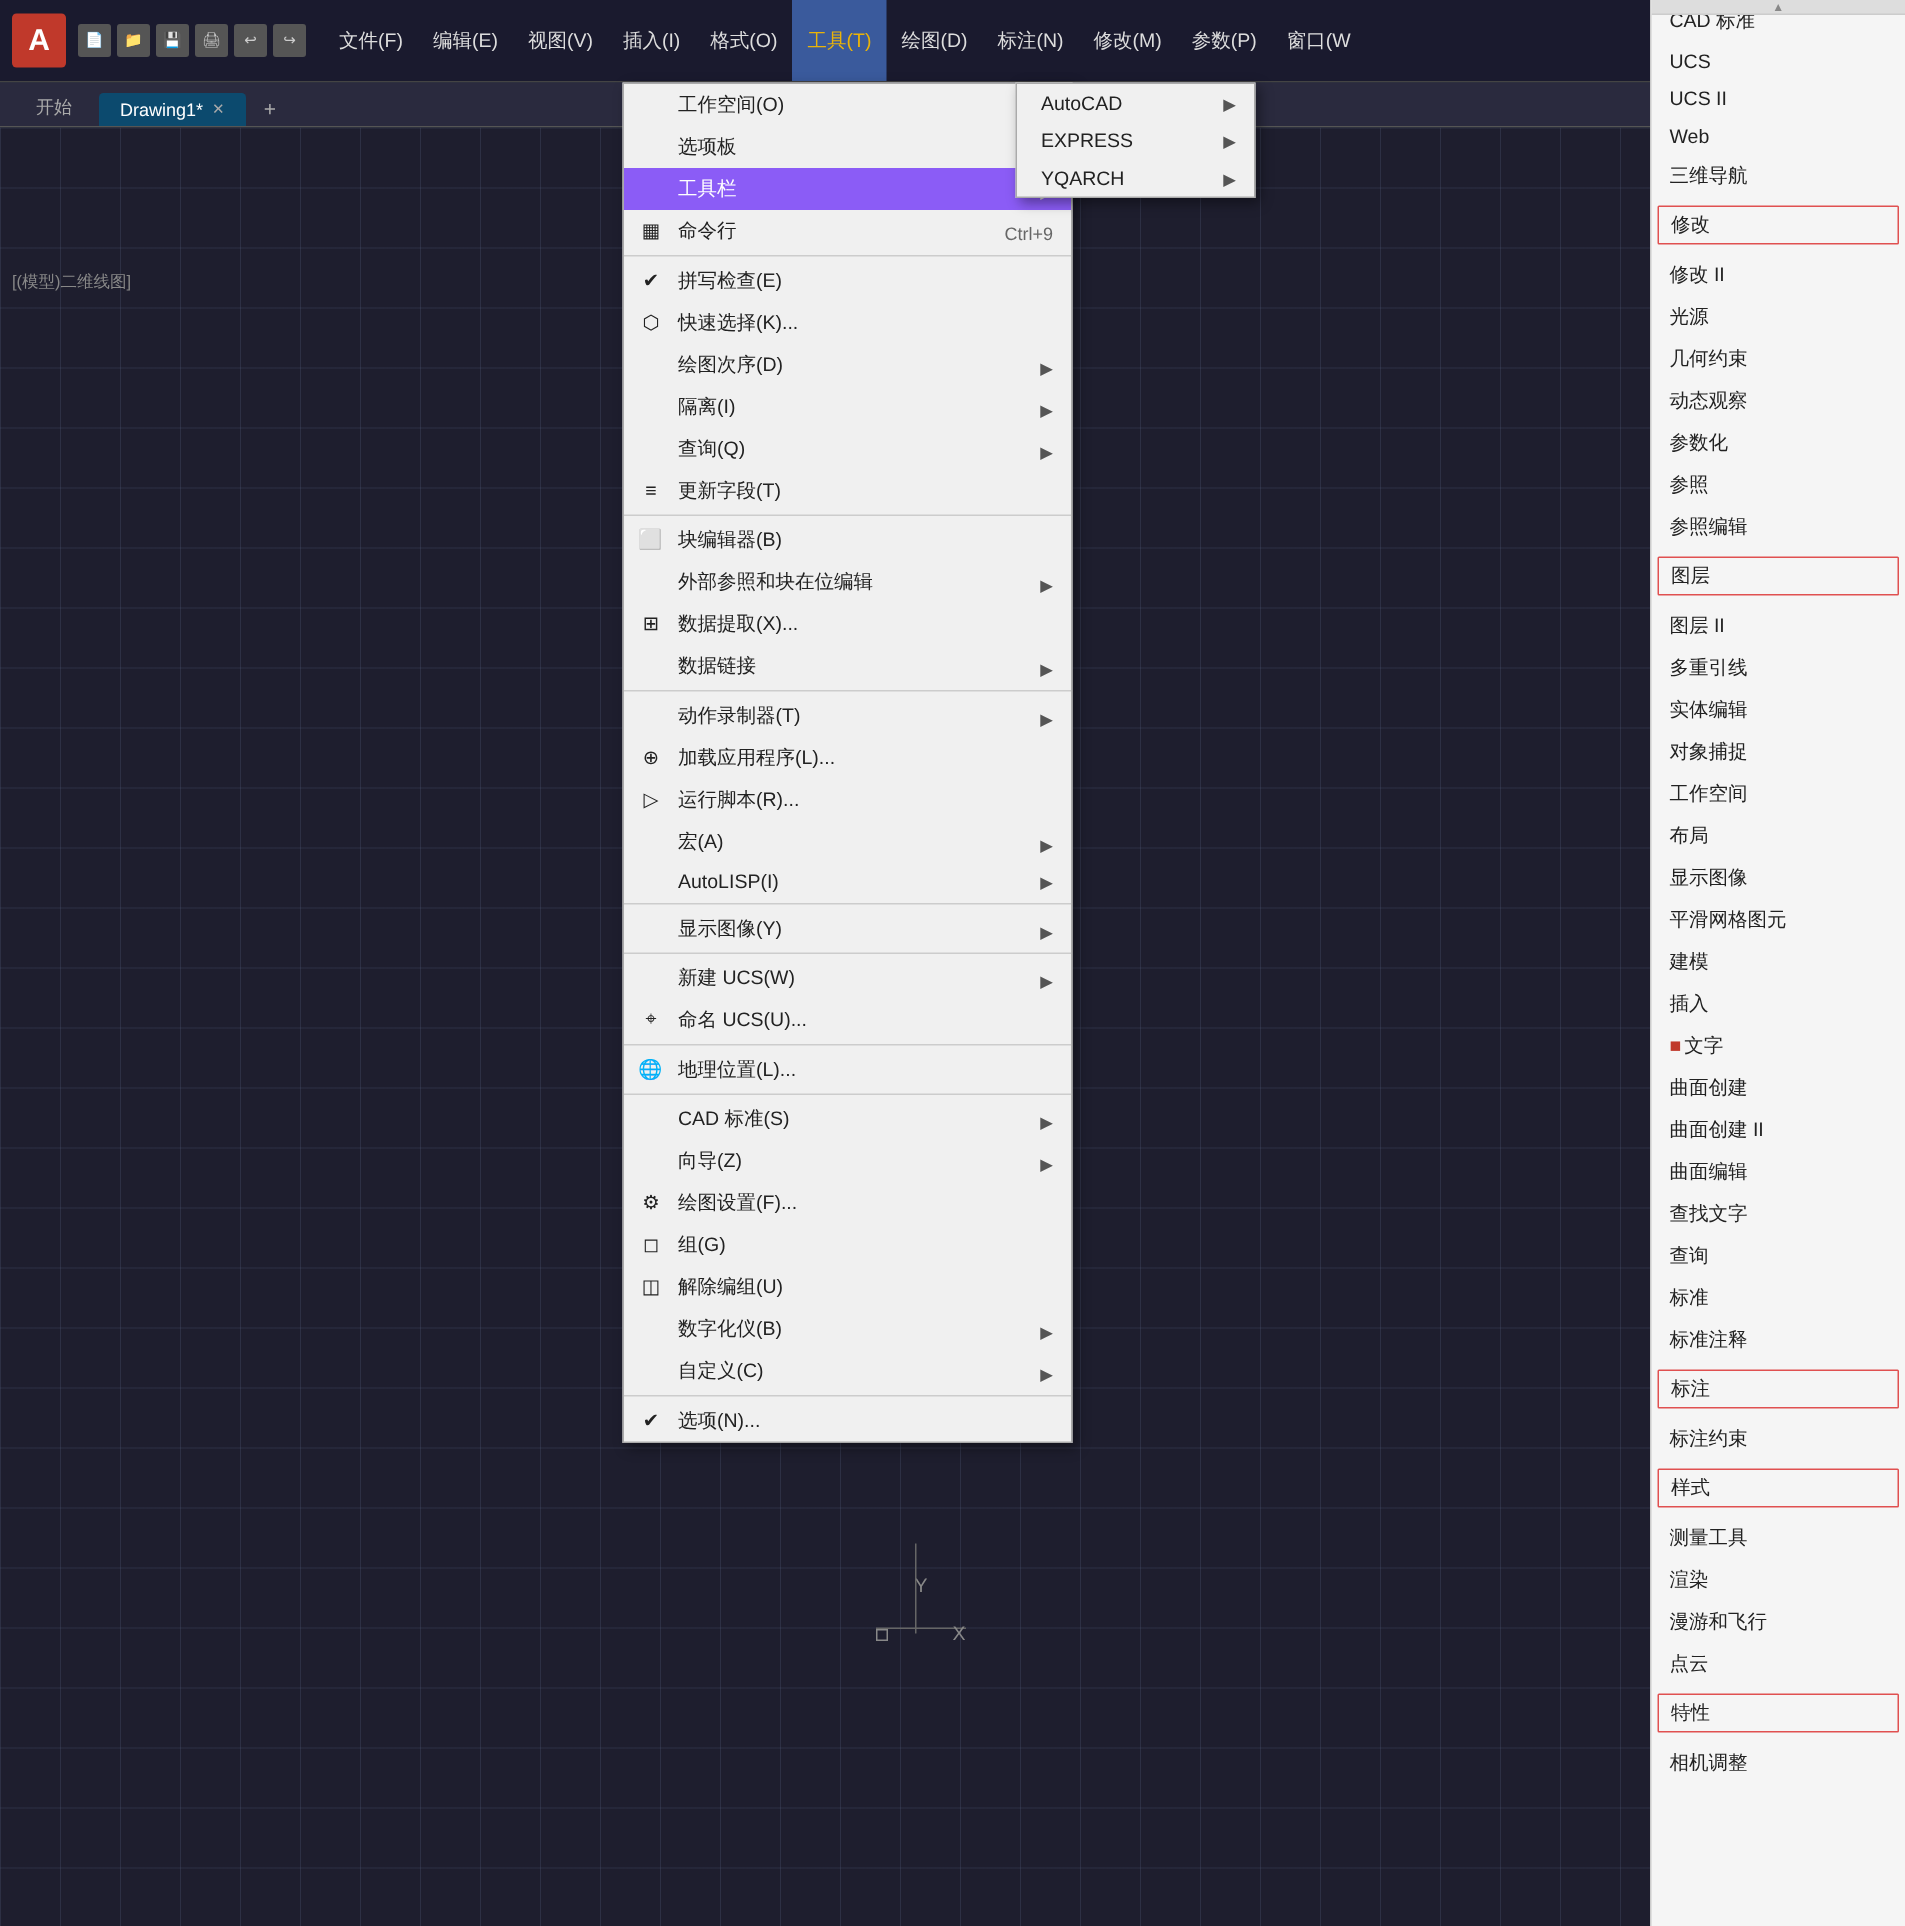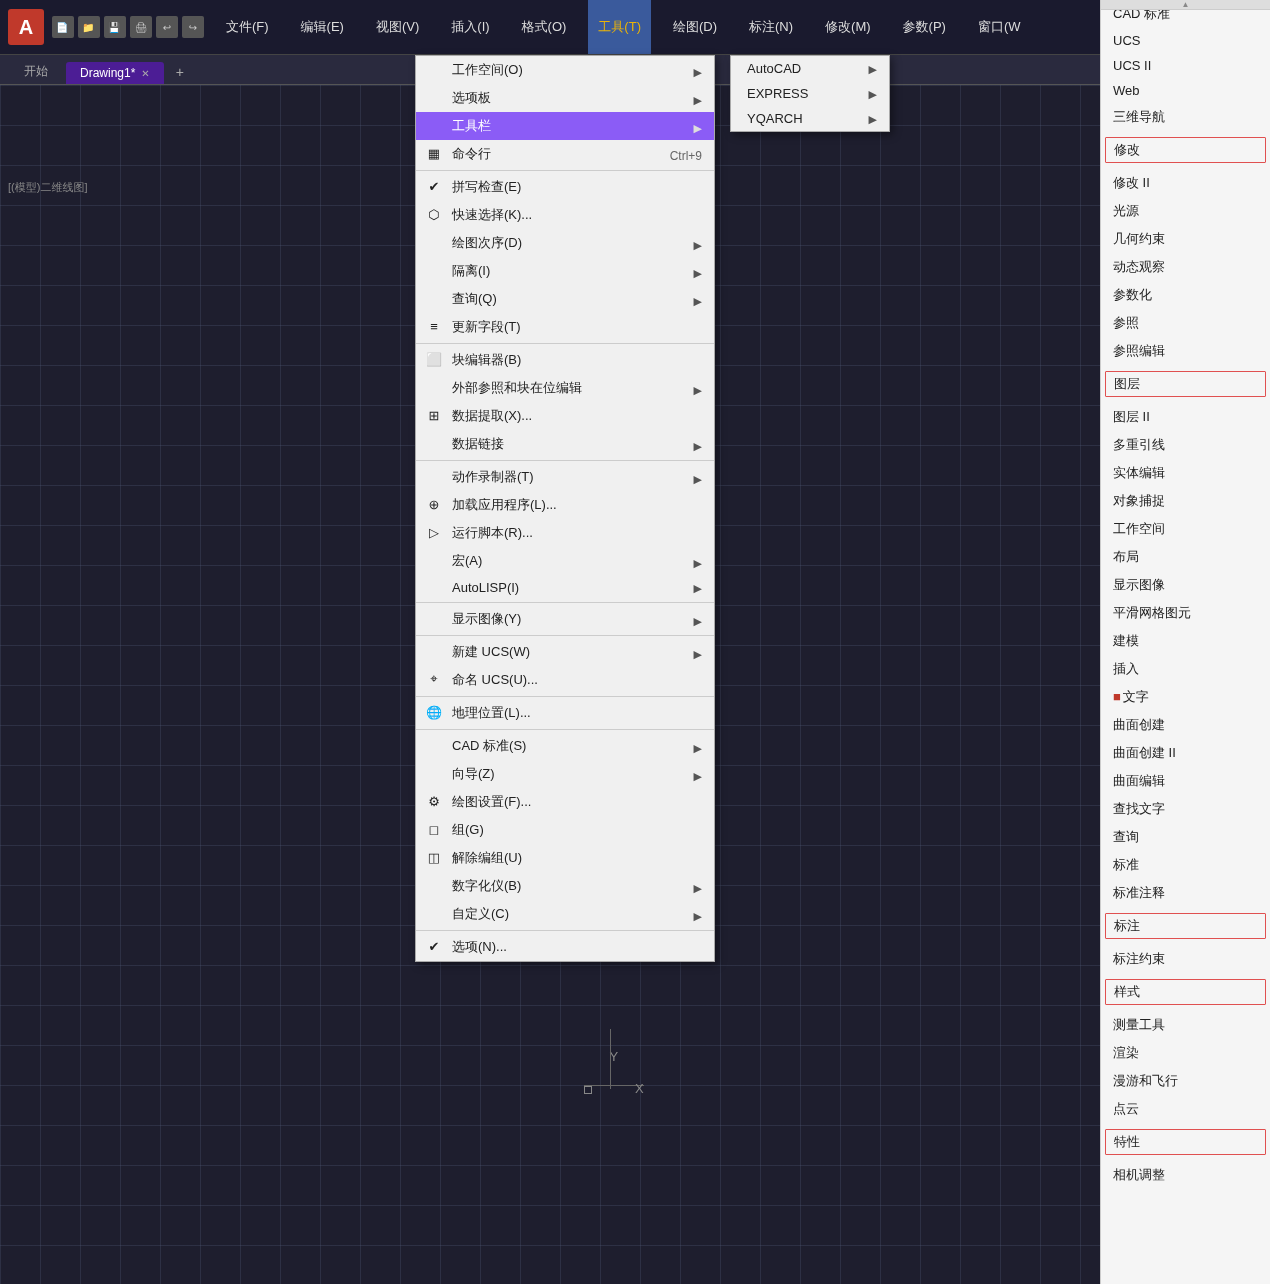--- a/index.html
+++ b/index.html
@@ -50,21 +50,21 @@
     }
     .menubar-icon {
       width: 22px; height: 22px;
       background: #555;
       border-radius: 2px;
       display: flex; align-items: center; justify-content: center;
       color: #ccc; font-size: 10px;
     }
 
     .menu-items {
-      display: flex; align-items: center; gap: 12px;
+      display: flex; align-items: center; gap: 0;
       height: 100%;
     }
     .menu-item {
       padding: 4px 10px;
       color: #ddd;
       cursor: pointer;
       font-size: 13px;
       height: 100%;
       display: flex; align-items: center;
     }
@@ -94,21 +94,21 @@
     .tab {
       padding: 4px 14px;
       background: #3a3a5e;
       color: #ccc;
       border-radius: 3px 3px 0 0;
       font-size: 12px;
       display: flex; align-items: center; gap: 6px;
       cursor: pointer;
       margin-right: 4px;
     }
-    .tab.active { background: #4c1d95; color: white; }
+    .tab.active { background: #0c4a6e; color: white; }
     .tab-start {
       padding: 4px 14px;
       background: #2a2a3e;
       color: #aaa;
       font-size: 12px;
       display: flex; align-items: center;
       cursor: pointer;
       margin-right: 4px;
     }
     .tab-close {
@@ -188,21 +188,21 @@
     .dropdown-sep {
       height: 1px;
       background: #ccc;
       margin: 2px 0;
     }
 
     
     .sub-dropdown {
       position: absolute;
       top: 55px;
-      left: 730px;
+      left: 677px;
       background: #f0f0f0;
       border: 1px solid #aaa;
       box-shadow: 3px 3px 8px rgba(0,0,0,0.4);
       width: 160px;
       z-index: 101;
     }
     .sub-dropdown .dropdown-item {
       padding: 5px 12px 5px 16px;
     }
 

